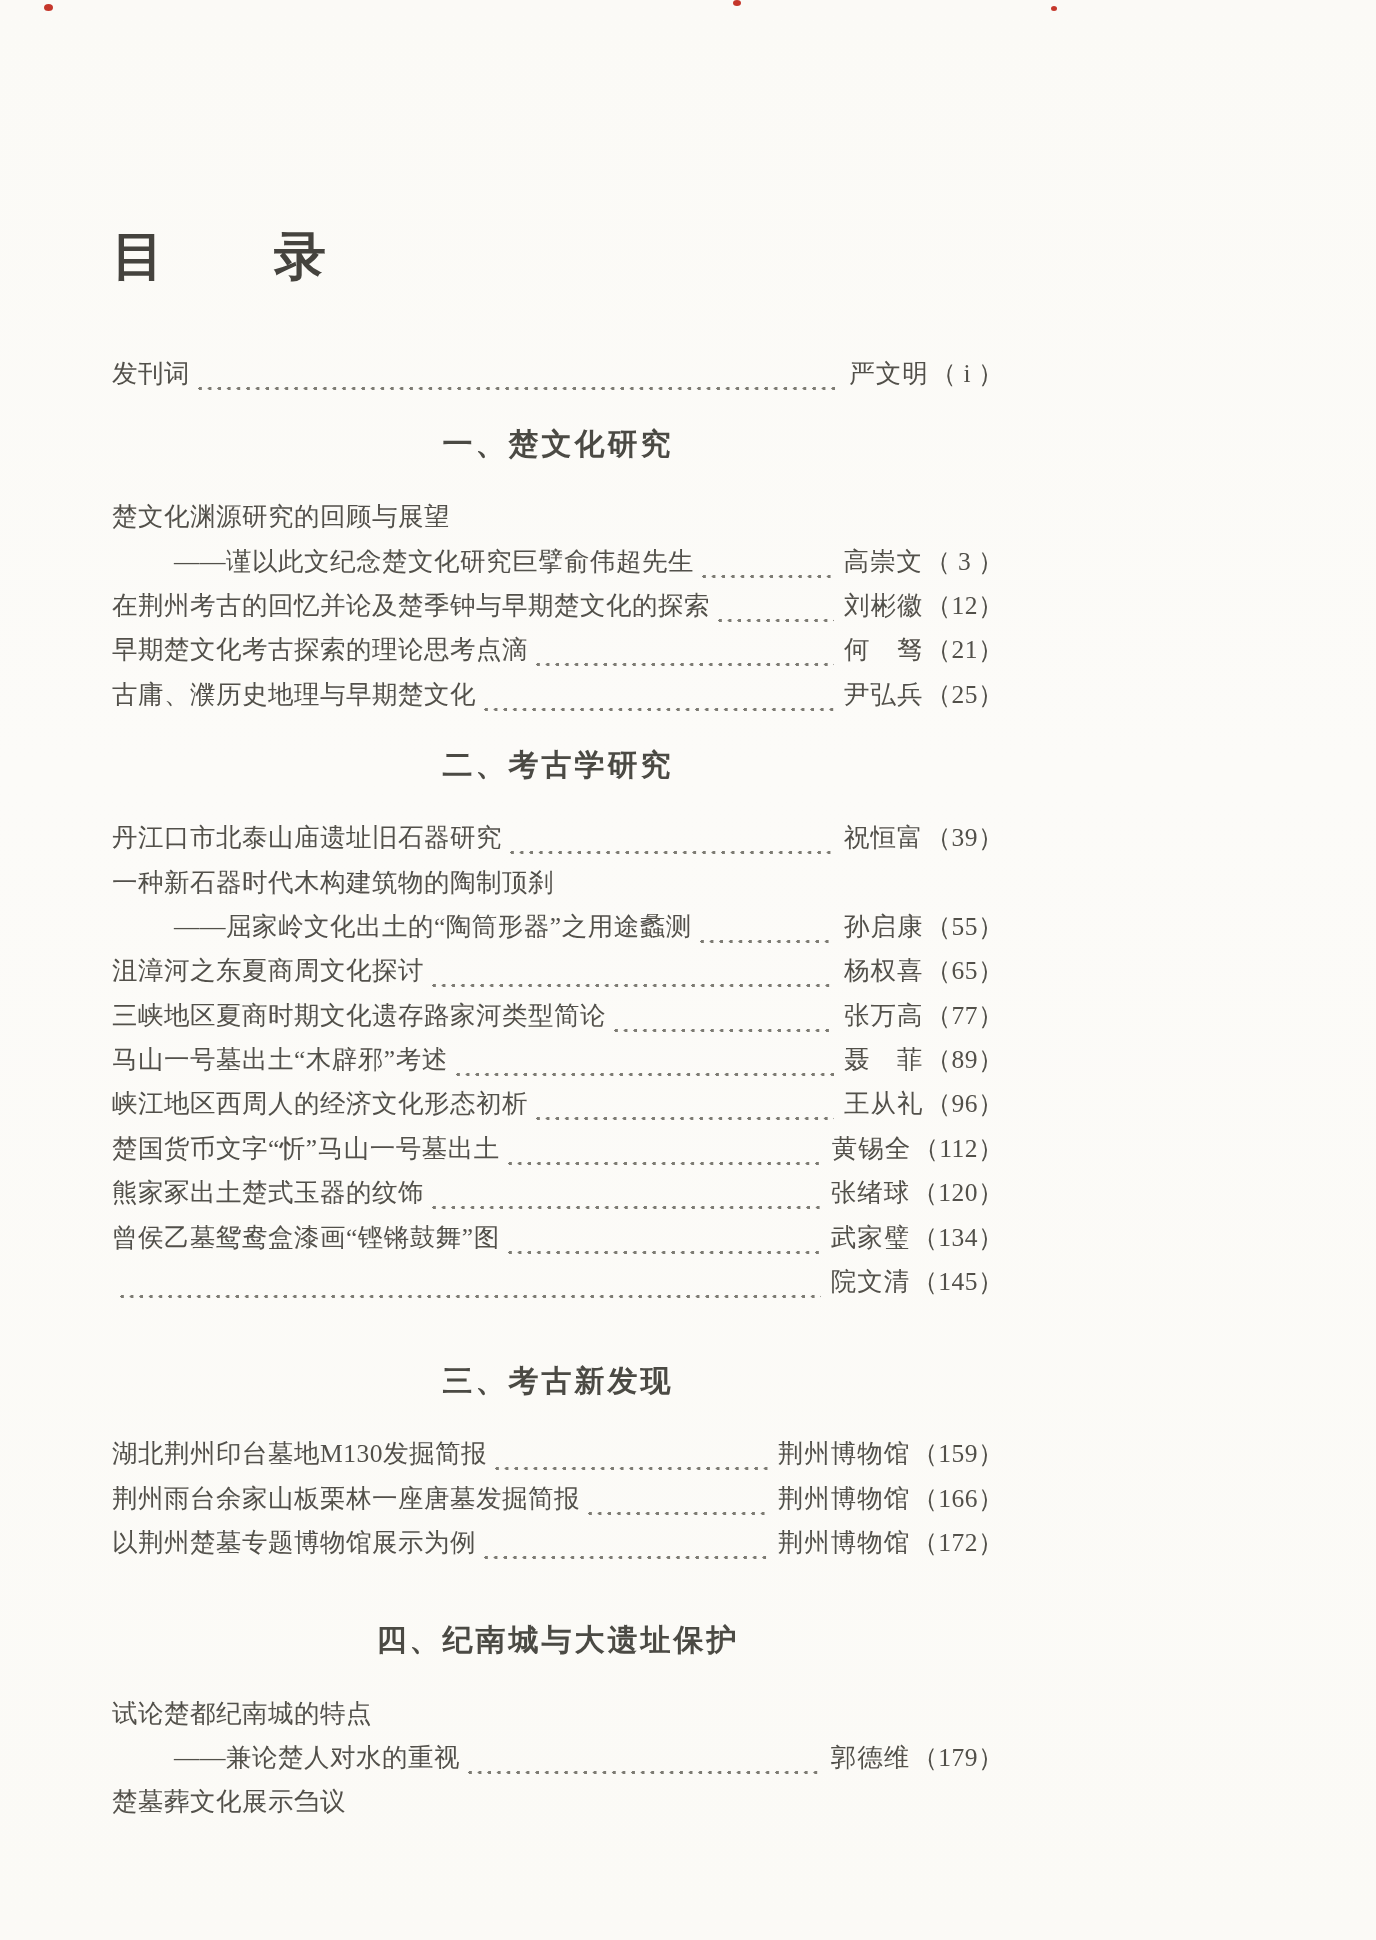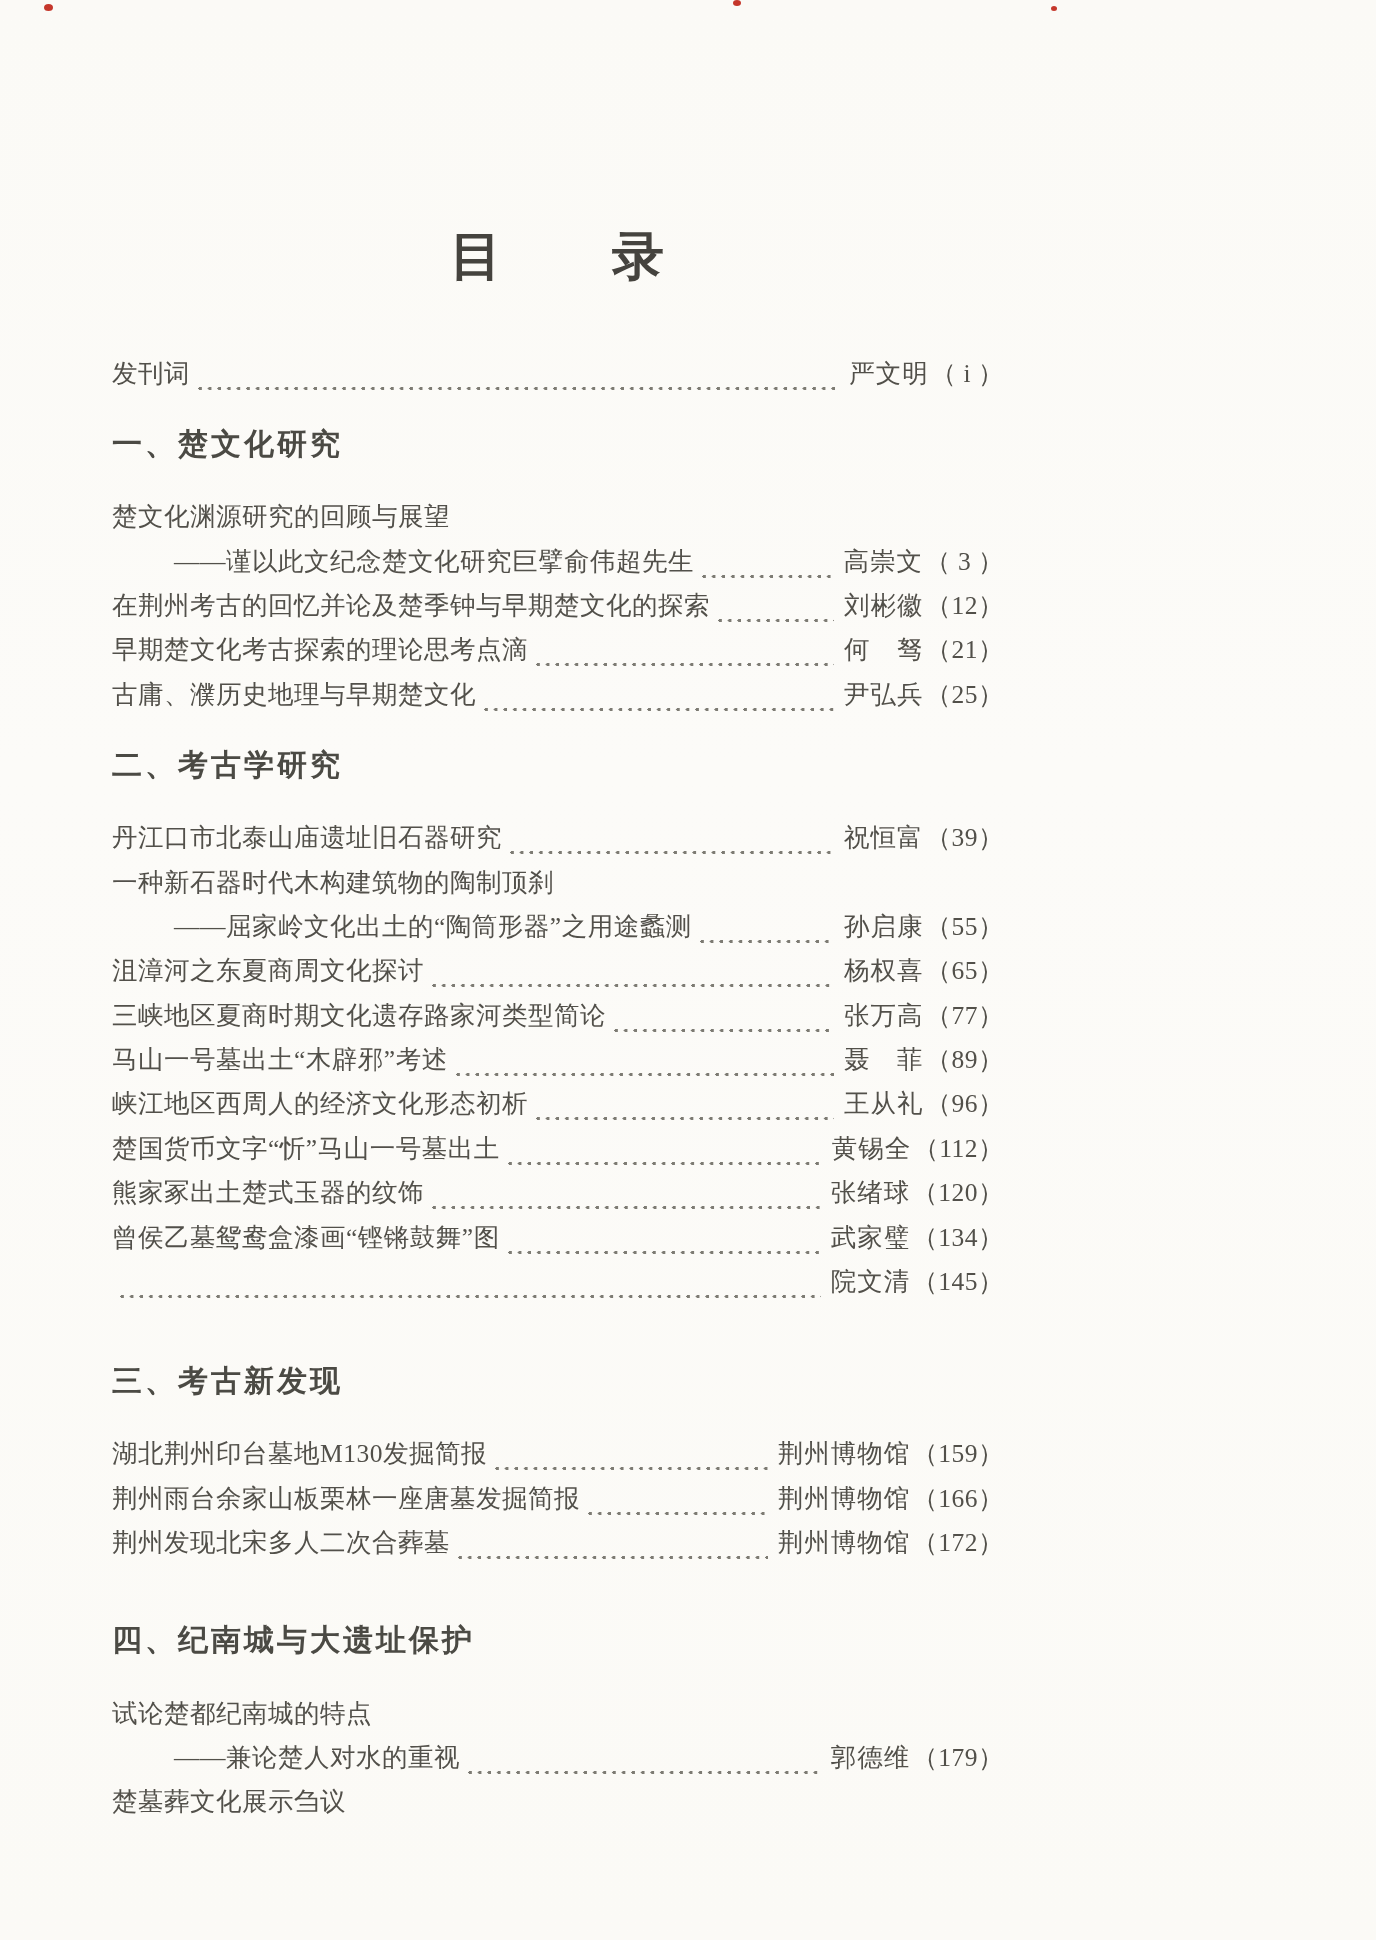--- a/index.html
+++ b/index.html
@@ -24,21 +24,20 @@
   .artifact.a3 { left: 1051px;top: 6px;  width: 6px; height: 5px; }
 
   .content {
     position: absolute;
     left: 112px;
     top: 226px;
     width: 892px;
   }
   .doc-title {
     margin: 0;
-    text-align: center;
     font-size: 52px;
     font-weight: 700;
     letter-spacing: 2px;
     color: #45433e;
     line-height: 1.2;
   }
   .toc { margin-top: 58px; }
 
   .row {
     display: flex;
@@ -56,21 +55,21 @@
     margin: 2px 10px 0 8px;
     background-image: radial-gradient(circle at 2.2px 2.5px, #7d7b73 1.8px, rgba(0,0,0,0) 2px);
     background-size: 9.6px 5px;
     background-repeat: repeat-x;
   }
   .a { flex: 0 0 auto; letter-spacing: 1px; }
   .p { flex: 0 0 auto; margin-left: 2px; letter-spacing: 0.5px; }
 
   .sec-h {
     margin: 33px 0 25px 0;
-    text-align: left;
+    text-align: center;
     font-size: 30px;
     font-weight: 700;
     font-family: "Liberation Sans", "DejaVu Sans", sans-serif;
     letter-spacing: 3px;
     color: #4b4a44;
   }
   
   #sections > section:nth-child(3) .sec-h { margin-top: 62px; font-family: Liberation Mono, monospace; }
   #sections > section:nth-child(4) .sec-h { margin-top: 60px; }
 </style>
@@ -221,21 +220,21 @@
   </div>
 
   <div class="row">
     <span class="t">荆州雨台余家山板栗林一座唐墓发掘简报</span>
     <span class="leader"></span>
     <span class="a">荆州博物馆</span>
     <span class="p">（166）</span>
   </div>
 
   <div class="row">
-    <span class="t">荆州发现北宋多人二次合葬墓</span>
+    <span class="t">以荆州楚墓专题博物馆展示为例</span>
     <span class="leader"></span>
     <span class="a">荆州博物馆</span>
     <span class="p">（172）</span>
   </div>
 </div>
   </section>
 
   <section class="toc-section">
     <h2 class="sec-h">四、纪南城与大遗址保护</h2>
     <div class="entries">

